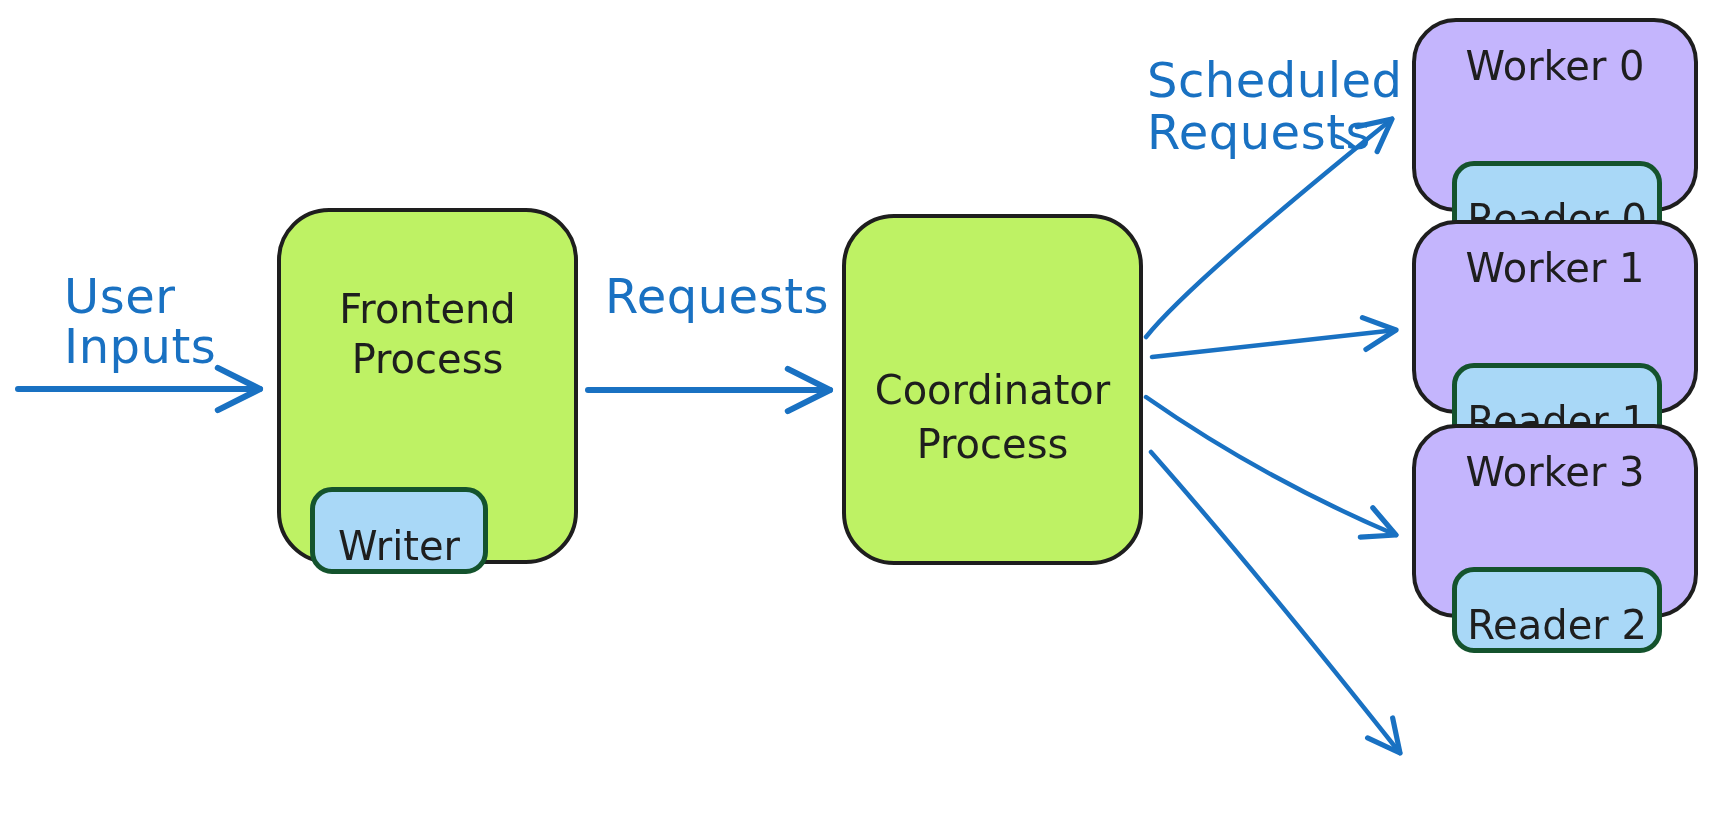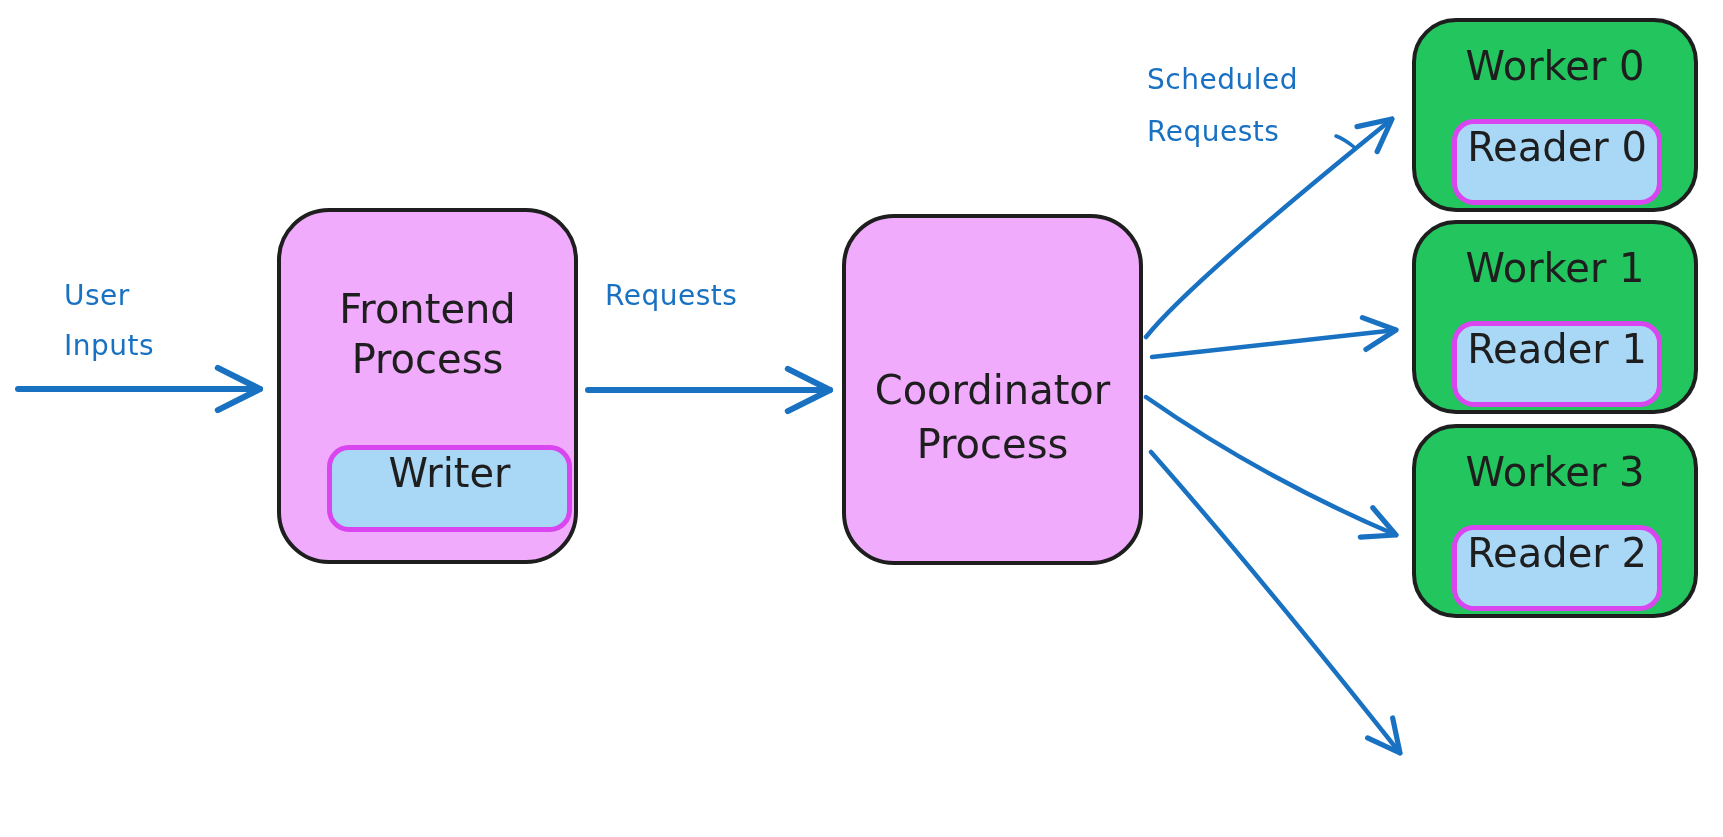--- a/index.html
+++ b/index.html
@@ -21,33 +21,33 @@
     left: 0;
     top: 0;
     width: 1723px;
     height: 837px;
     pointer-events: none;
   }
   
   .blue-label {
     position: absolute;
     color: #1971c2;
-    font-size: 28px;
+    font-size: 48px;
     line-height: 50px;
     letter-spacing: 0.5px;
     white-space: nowrap;
   }
   .blue-label .ln { display: block; }
   .lbl-user-inputs       { left: 64px;   top: 271px; }
   .lbl-processed         { left: 605px;  top: 270px; line-height: 52px; }
   .lbl-scheduled         { left: 1147px; top: 54px;  line-height: 52px; }
   
   .big-box {
     position: absolute;
-    background: #f0abfc;
+    background: #bef264;
     border: 4px solid #1e1e1e;
     border-radius: 52px;
     box-sizing: border-box;
   }
   .frontend    { left: 277px;  top: 208px; width: 301px; height: 356px; }
   .coordinator { left: 842px;  top: 214px; width: 301px; height: 351px; }
   .node-title {
     position: absolute;
     left: 0;
     width: 100%;
@@ -59,21 +59,21 @@
   }
   .node-title .ln { display: block; }
   .frontend    .node-title { top: 72px; }
   .coordinator .node-title { top: 117px; line-height: 54px; margin-top: 28px; }
   
   .worker {
     position: absolute;
     left: 1412px;
     width: 286px;
     height: 194px;
-    background: #22c55e;
+    background: #c4b5fd;
     border: 4px solid #1e1e1e;
     border-radius: 44px;
     box-sizing: border-box;
   }
   .worker-0 { top: 18px; }
   .worker-1 { top: 220px; }
   .worker-2 { top: 424px; }
   .worker-3 { top: 628px; }
   .worker-title {
     position: absolute;
@@ -83,31 +83,32 @@
     text-align: center;
     font-size: 40px;
     line-height: 50px;
     color: #1e1e1e;
     white-space: nowrap;
   }
   
   .sub-box {
     position: absolute;
     background: #a9d8f7;
-    border: 5px solid #d946ef;
+    border: 5px solid #14532d;
     border-radius: 22px;
     box-sizing: border-box;
     display: flex;
-    align-items: flex-start;
+    align-items: flex-end;
     justify-content: center;
     font-size: 40px;
     color: #1e1e1e;
     white-space: nowrap;
+    margin-top: 42px;
   }
-  .writer { left: 46px; top: 233px; width: 245px; height: 87px; }
+  .writer { left: 29px; top: 233px; width: 178px; height: 87px; }
   .reader { left: 36px; top: 97px;  width: 210px; height: 86px; }
 </style>
 </head>
 <body>
 
 <div class="canvas">
 
   <svg class="arrows-layer" viewBox="0 0 1723 837" xmlns="http://www.w3.org/2000/svg">
     <defs>
       <marker id="head-lg" viewBox="0 0 22 22" refX="20" refY="11" markerWidth="58" markerHeight="58" markerUnits="userSpaceOnUse" orient="auto">

